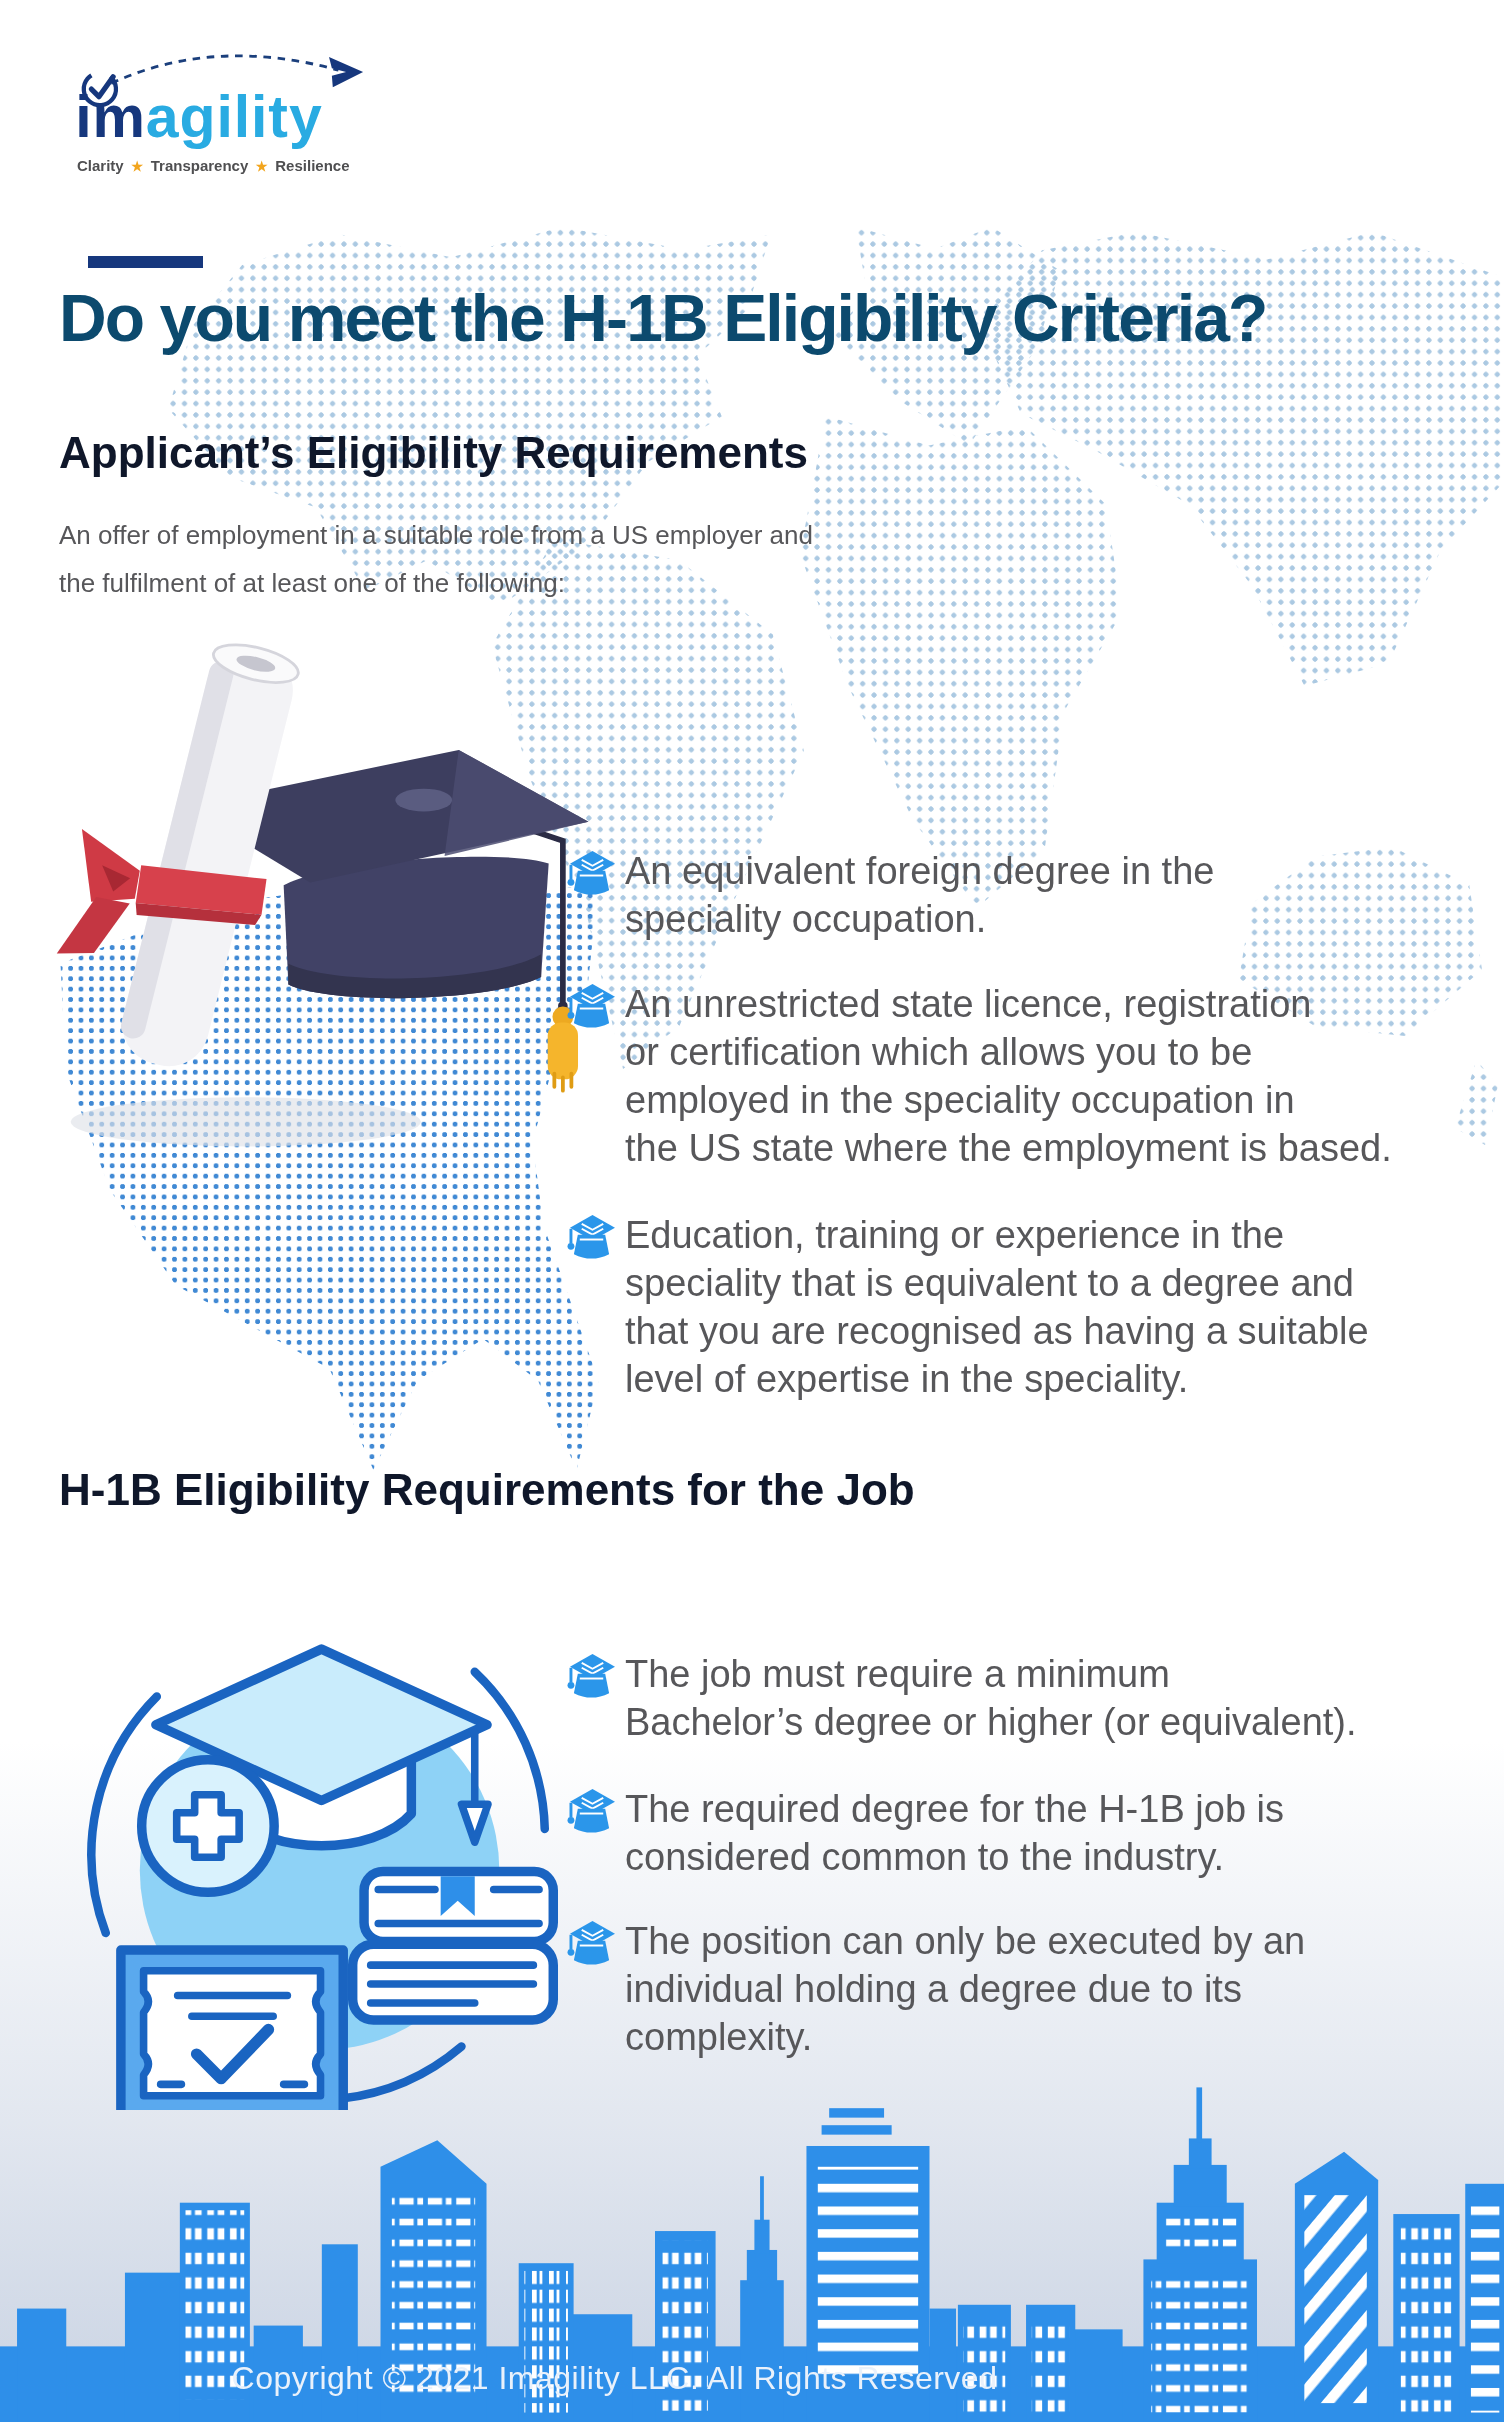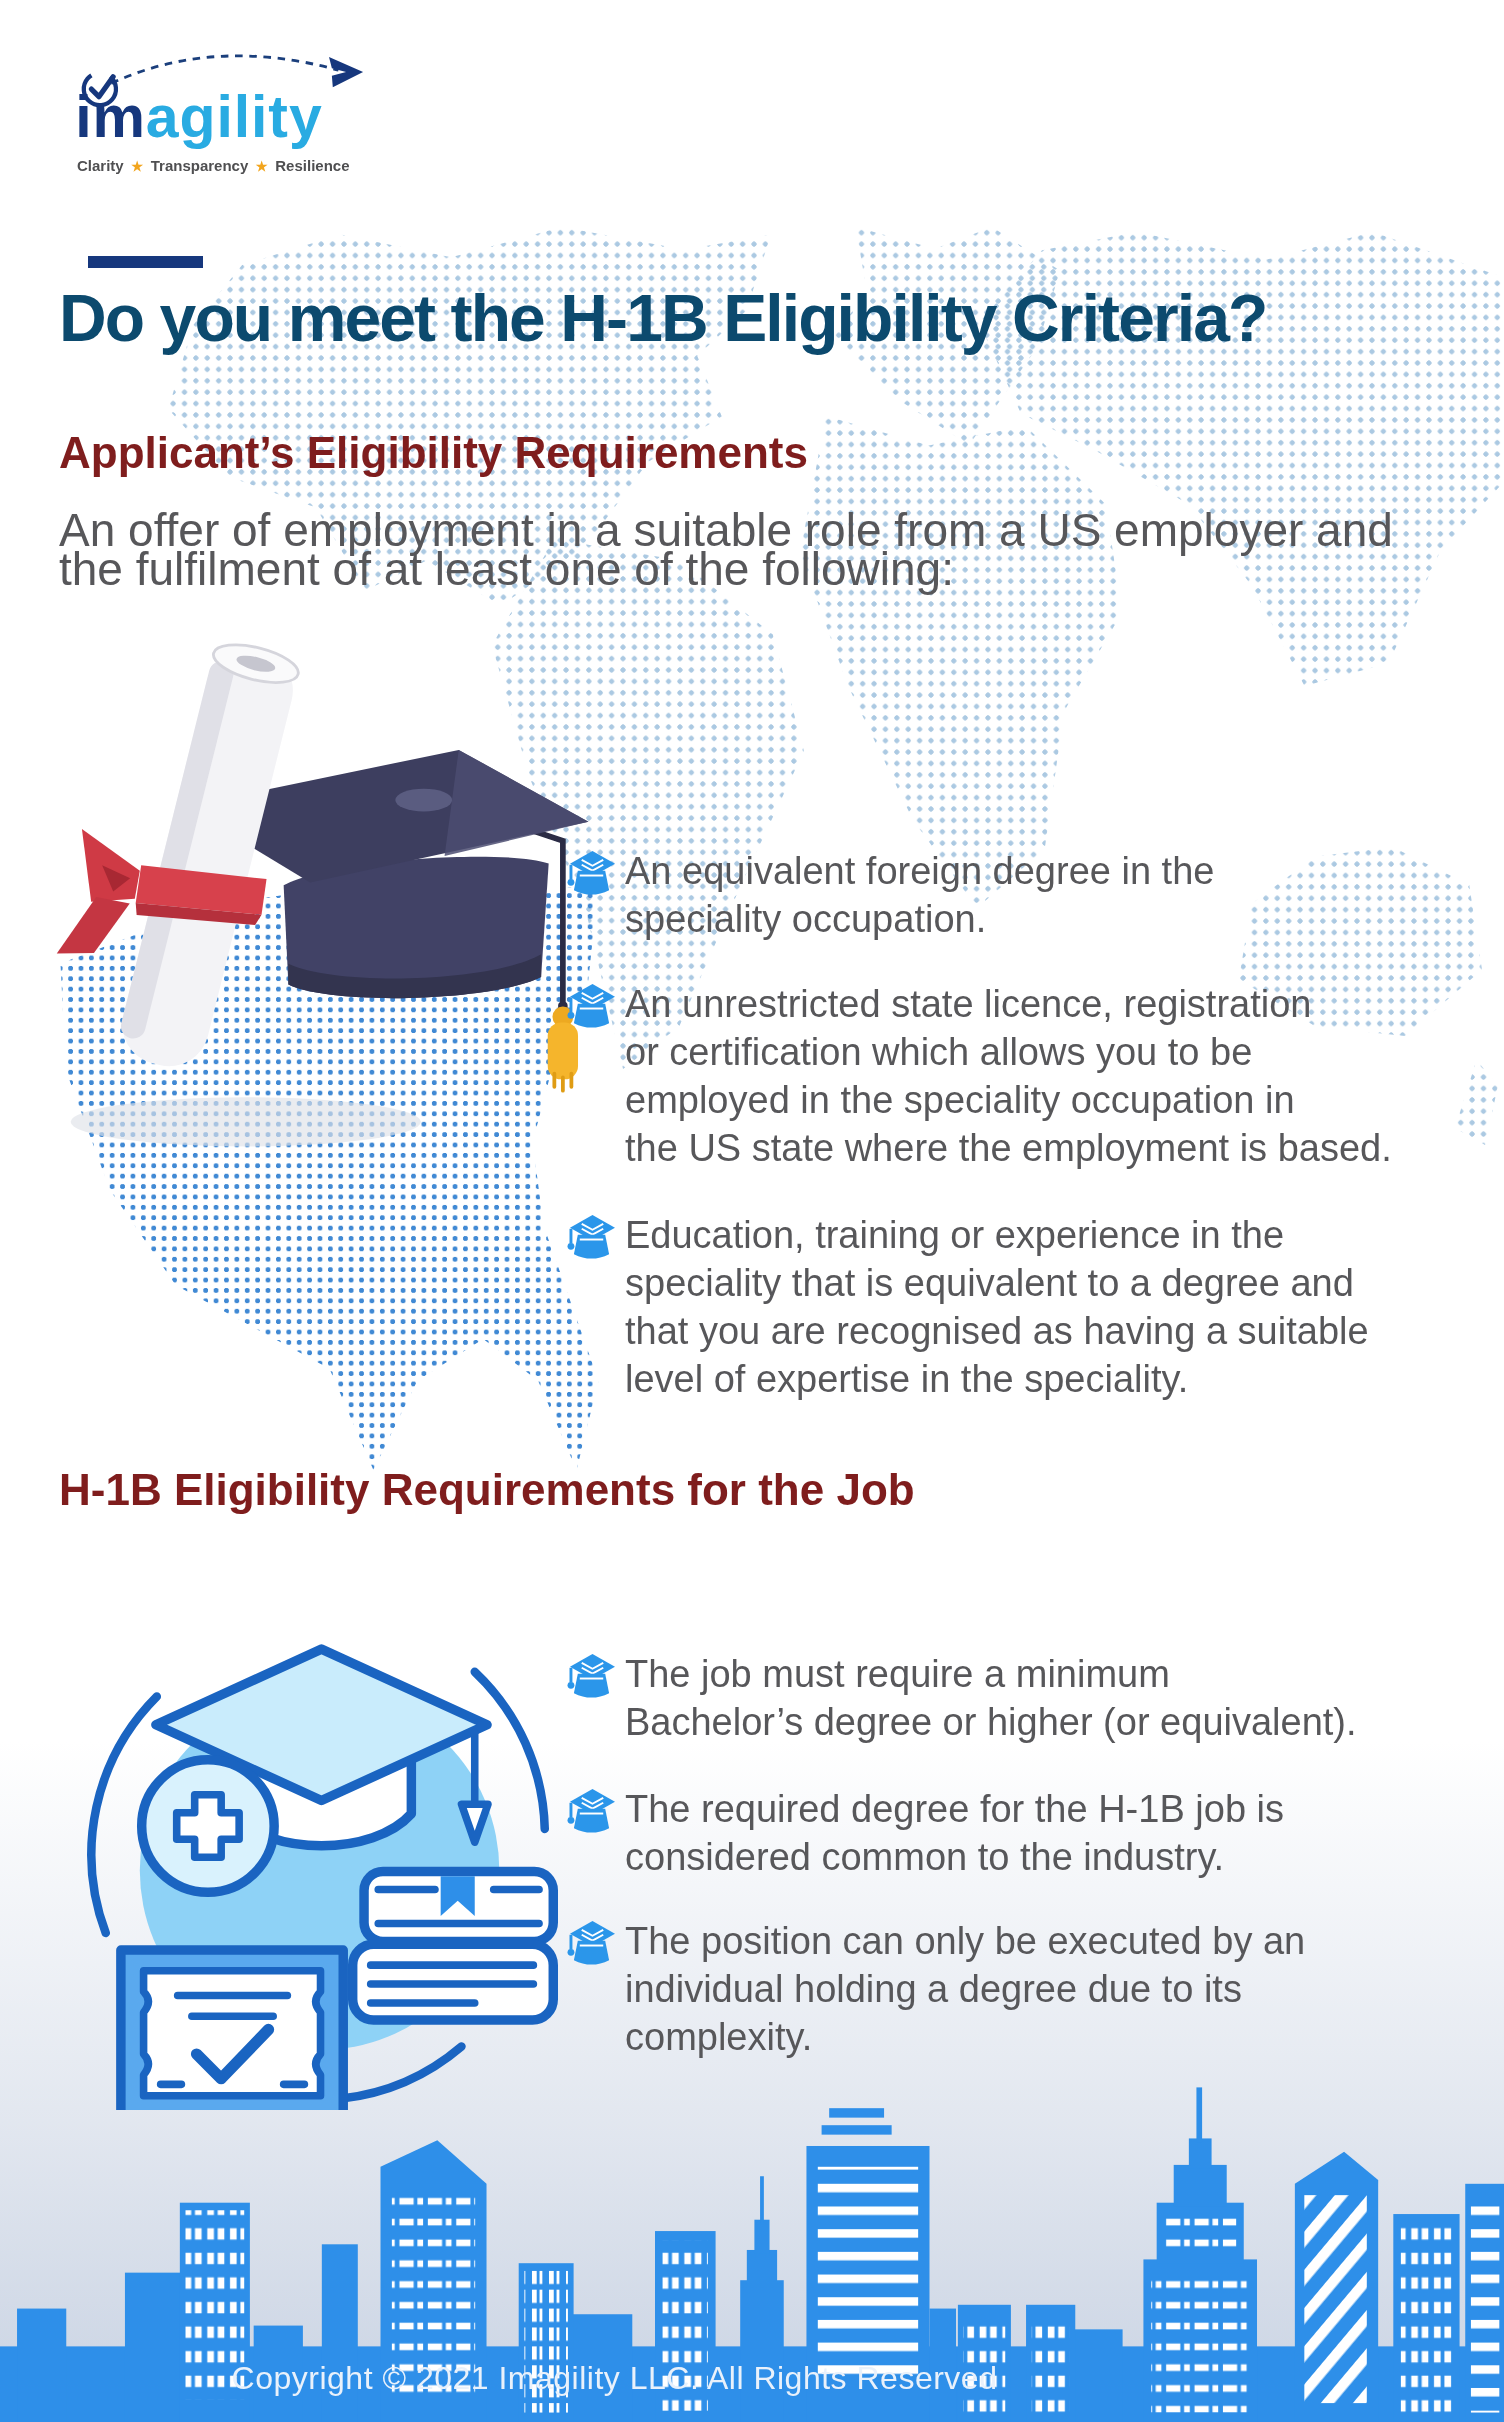--- a/index.html
+++ b/index.html
@@ -28,23 +28,23 @@
   .logo .word .im{color:#16377d;}
   .logo .word .agility{color:#29abe2;}
   .logo .tagline{position:absolute;left:15px;top:123px;font-size:15px;font-weight:bold;color:#4f4f51;
         white-space:nowrap;}
   .logo .tagline .star{color:#f2a51d;font-size:13.2px;padding:0 7.6px;}
 
   
   .accent-bar{position:absolute;left:88px;top:256px;width:115px;height:12.3px;background:#16377d;z-index:5;}
   .main-title{position:absolute;left:59px;top:280px;width:1420px;z-index:5;
         font-size:66px;font-weight:bold;letter-spacing:-1.9px;color:#0c4a6e;white-space:nowrap;}
-  .sec-heading{position:absolute;left:59px;z-index:5;font-size:44px;font-weight:bold;color:#7f1d1d;}
-  .sec-intro{position:absolute;left:59px;z-index:5;font-size:46px;color:#57575a;
-        line-height:39px;white-space:pre-line;}
+  .sec-heading{position:absolute;left:59px;z-index:5;font-size:44px;font-weight:bold;color:#0f172a;}
+  .sec-intro{position:absolute;left:59px;z-index:5;font-size:26px;color:#57575a;
+        line-height:48px;white-space:pre-line;}
   .h1a{top:428px;} .i1a{top:511px;}
   .h2a{top:1465px;} .i2a{top:1548px;}
 
   
   .bullet{position:absolute;left:566px;width:909px;z-index:5;}
   .bullet .capicon{position:absolute;left:0;top:1.9px;width:51px;height:55px;}
   .bullet p{margin:0 0 0 59px;font-size:38px;color:#57575a;line-height:48px;white-space:pre-line;}
 
   .illus{position:absolute;z-index:2;}
 </style>

